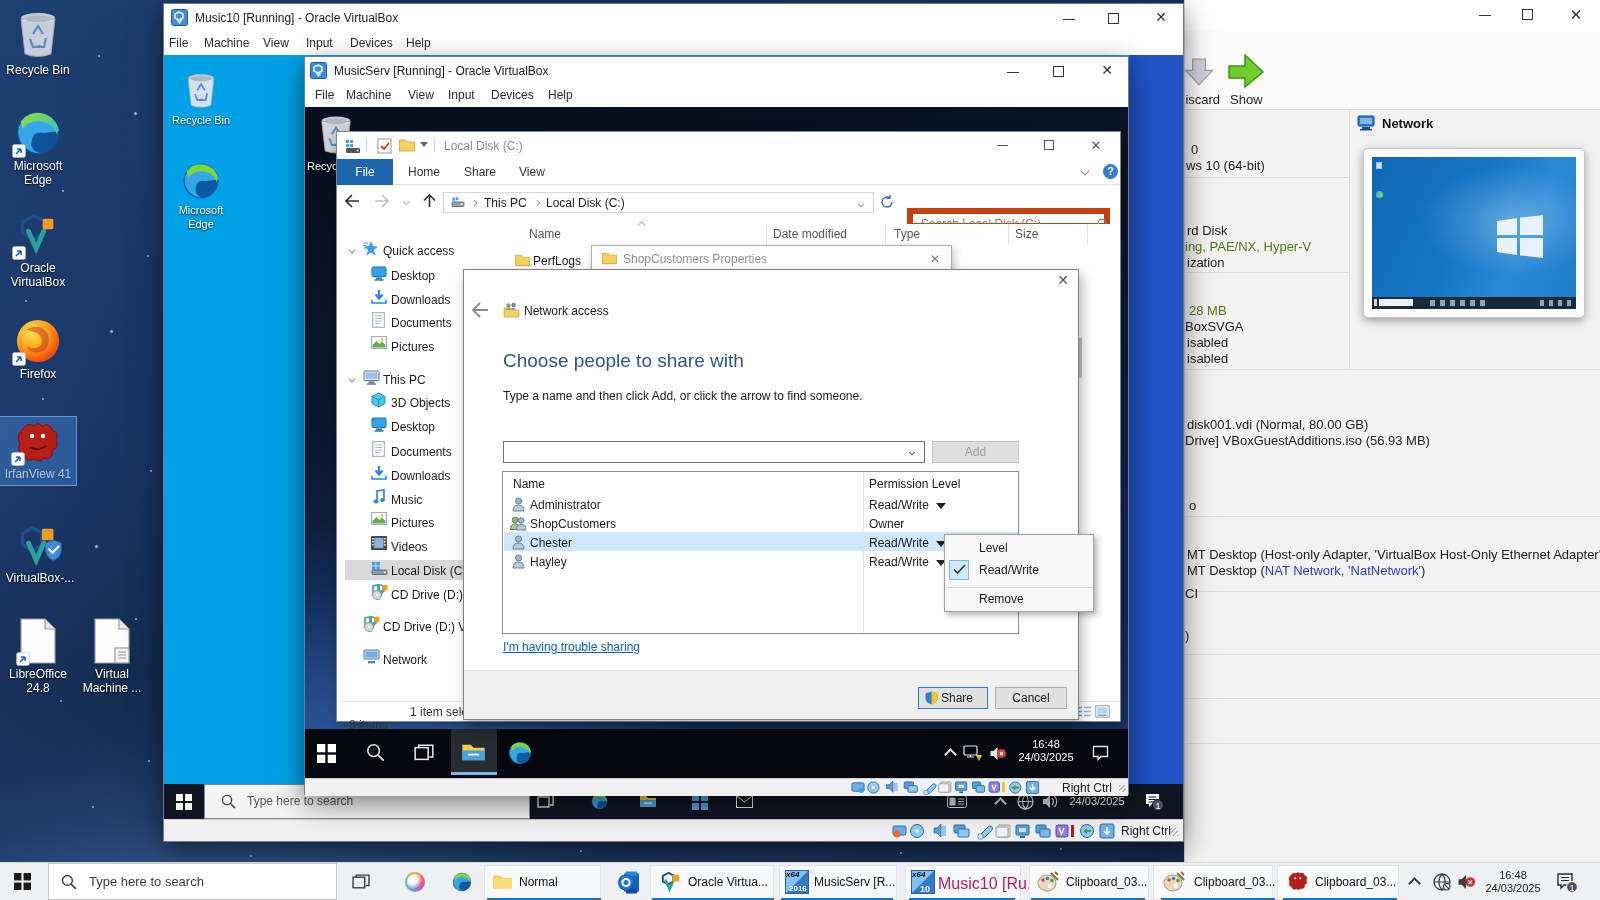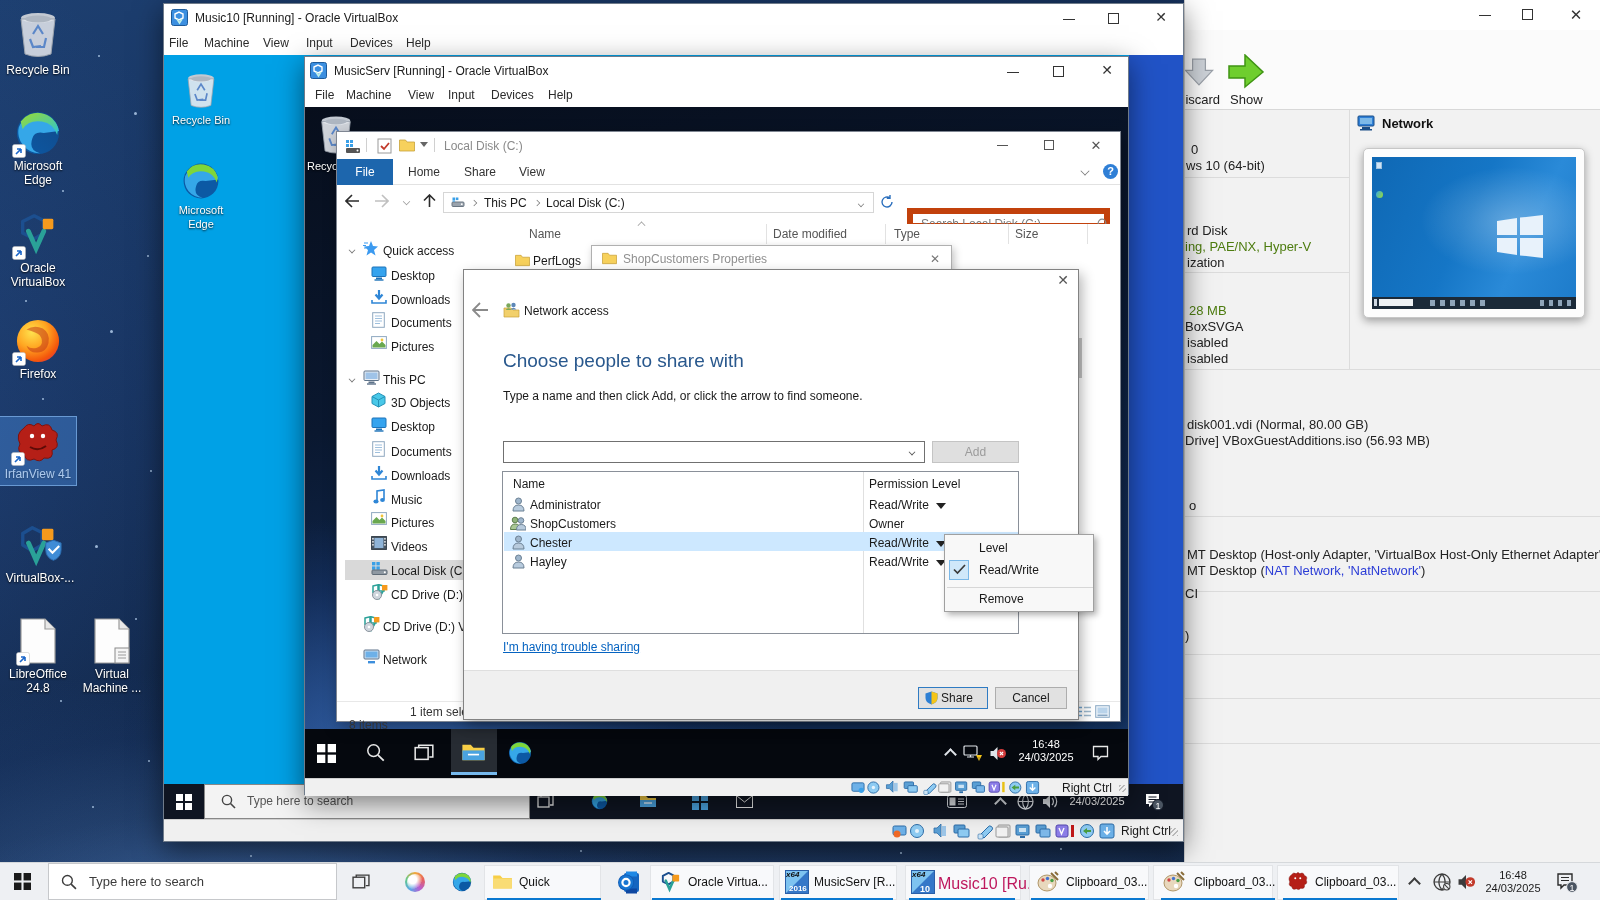--- a/index.html
+++ b/index.html
@@ -845,21 +845,21 @@
  <svg class="ab" style="left:452px;top:9px" width="20" height="20" viewBox="0 0 48 48">
       <circle cx="24" cy="24" r="22" fill="#0c59a4"></circle>
       <path d="M4 18 A22 22 0 0 1 46 22 L30 24 Q20 22 18 30 Q14 42 26 45 A22 22 0 0 1 4 18" fill="#35a7e8"></path>
       <path d="M6 12 A22 22 0 0 1 45 19 L44 26 Q40 14 28 12 Q14 10 8 20 Z" fill="#7ed63a"></path>
     </svg>
  <div class="ab" style="left:484px;top:2px;width:117px;height:35px;background:#f8f9fb;border:1px solid #e2e4e7"></div>
  <svg class="ab" style="left:492px;top:10px" width="21" height="18" viewBox="0 0 18 15">
       <path d="M1 2 h6 l2 2 h8 v9 h-16 Z" fill="#f7ce46"></path>
       <path d="M1 4.5 h16 v8.5 h-16 Z" fill="#f9dc75"></path>
     </svg>
- <div class="ab" style="left:519px;top:12px;font-size:12px;color:#111">Quick</div>
+ <div class="ab" style="left:519px;top:12px;font-size:12px;color:#111">Normal</div>
  <svg class="ab" style="left:617px;top:8px" width="24" height="23" viewBox="0 0 24 23">
       <rect x="7" y="2" width="15" height="19" rx="2" fill="#1565c0"></rect>
       <rect x="9" y="0.5" width="11" height="5" fill="#1e88e5"></rect>
       <rect x="9" y="17.5" width="11" height="5" fill="#0d47a1"></rect>
       <circle cx="9" cy="11.5" r="8" fill="#0f5bb5"></circle>
       <circle cx="9" cy="11.5" r="7.2" fill="#1976d2"></circle>
       <circle cx="9" cy="11.5" r="3.6" fill="none" stroke="#fff" stroke-width="2.2"></circle>
     </svg>
  <div class="ab" style="left:650px;top:2px;width:124px;height:35px;background:#f8f9fb;border:1px solid #e2e4e7"></div>
  <svg class="ab" style="left:659px;top:8px" width="23" height="23" viewBox="0 0 48 48">

